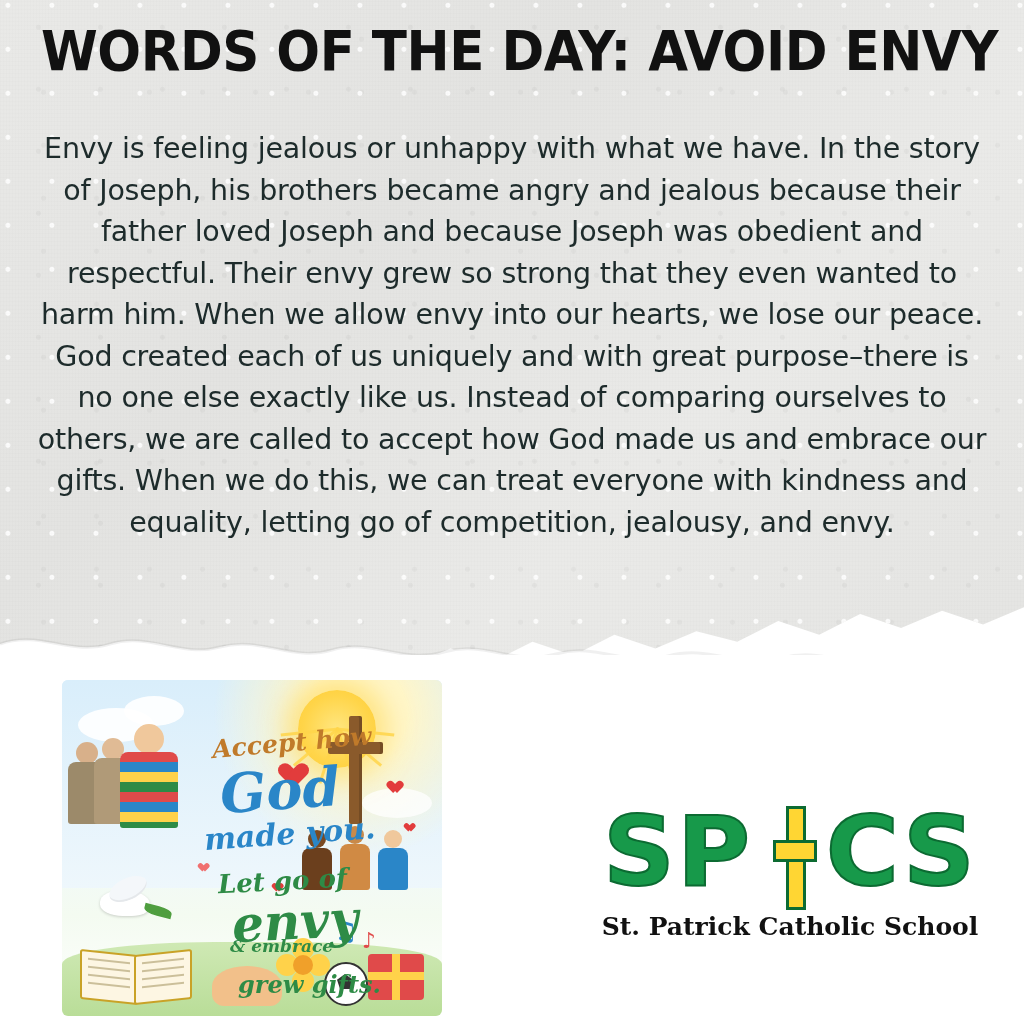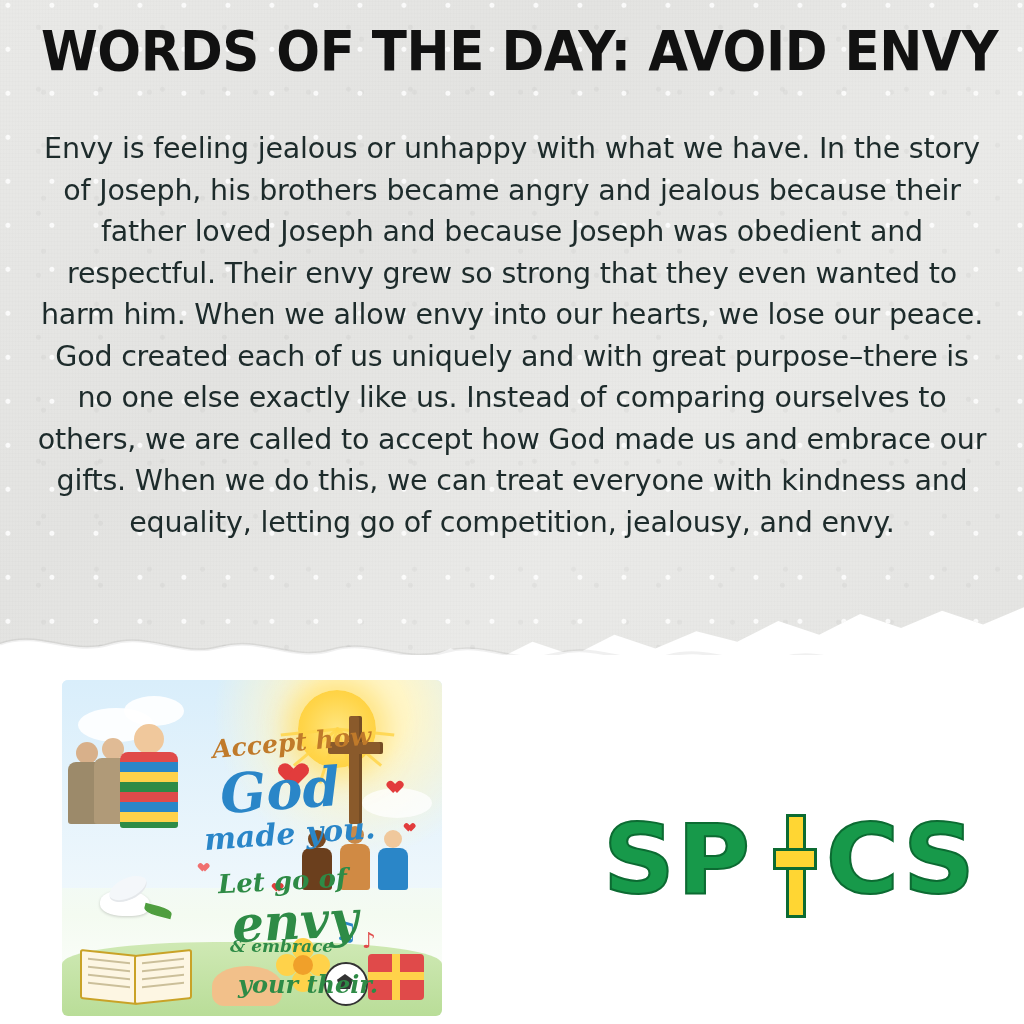--- a/index.html
+++ b/index.html
@@ -256,21 +256,20 @@
     background:#f2c08a; border-radius: 50% 50% 12px 12px;
   }
 
   
   .logo-block {
     position: absolute;
     left: 600px;
     top: 800px;
     width: 380px;
     height: 180px;
-    margin-top: 8px;
   }
   .logo-letters {
     position: absolute;
     left: 0; top: 0;
     width: 380px;
     text-align: center;
     font-family: "DejaVu Sans", sans-serif;
     font-weight: 700;
     font-size: 96px;
     line-height: 104px;
@@ -396,26 +395,27 @@
     <div class="ball"></div>
     <div class="gift"></div>
     <div class="hands"></div>
 
     <div class="ill-word w-accept">Accept how</div>
     <div class="ill-word w-god">God</div>
     <div class="ill-word w-made">made you.</div>
     <div class="ill-word w-letgo">Let go of</div>
     <div class="ill-word w-envy">envy</div>
     <div class="ill-word w-embrace">&amp; embrace</div>
-    <div class="ill-word w-gifts">your their.</div>
+    <div class="ill-word w-gifts">grew gifts.</div>
   </div>
 
   <div class="logo-block">
     <div class="logo-letters">
       <span>SP</span><span style="opacity:0">&nbsp;&nbsp;</span><span>CS</span>
     </div>
     <div class="logo-cross">
       <span class="v"></span>
       <span class="h"></span>
     </div>
+    <div class="logo-name">St. Patrick Catholic School</div>
   </div>
 
 </div>
 
 </body></html>

